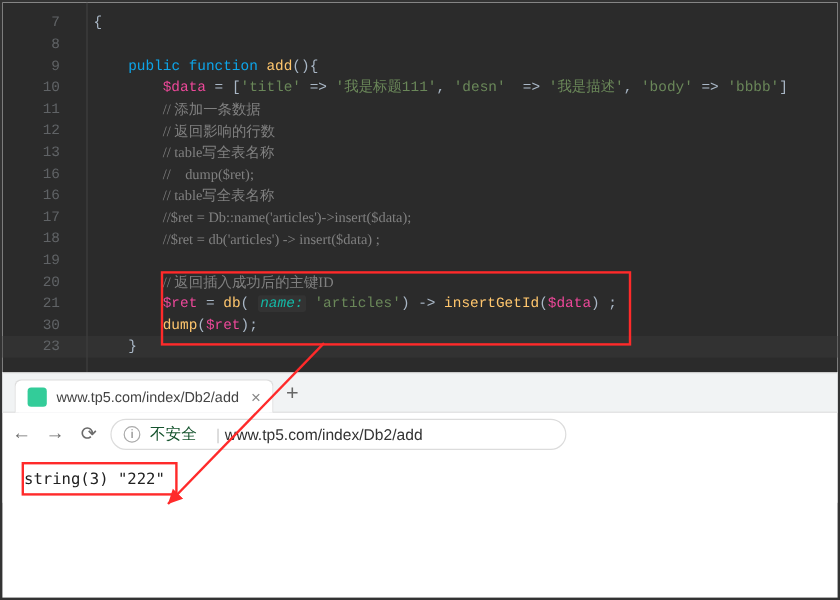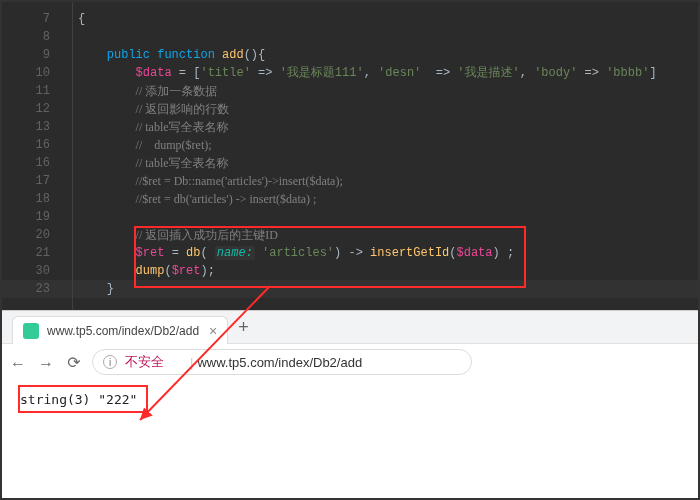--- a/index.html
+++ b/index.html
@@ -27,21 +27,21 @@
   .tabbar { display: flex; align-items: center; height: 34px; background: #f1f3f4; border-top: 1px solid #ccc; border-bottom: 1px solid #e0e0e0; padding-left: 10px; font-family: Arial, sans-serif; }
   .tab { display: flex; align-items: center; height: 28px; background: #fff; border-radius: 6px 6px 0 0; padding: 0 10px; font-size: 12px; color: #444; border: 1px solid #ddd; border-bottom: none; margin-top: 6px; }
   .favicon { width: 16px; height: 16px; background: #3c9; border-radius: 3px; margin-right: 8px; }
   .tab-close { margin-left: 10px; color: #888; cursor: pointer; font-size: 14px; }
   .newtab { margin-left: 10px; font-size: 18px; color: #666; cursor: pointer; }
 
   .addrbar { display: flex; align-items: center; height: 36px; padding: 0 6px; gap: 8px; font-family: Arial, sans-serif; }
   .nav-ico { width: 20px; text-align: center; color: #6b6b6b; font-size: 16px; cursor: pointer; }
   .omnibox { flex: 1; height: 26px; border: 1px solid #dcdcdc; border-radius: 14px; display: flex; align-items: center; padding: 0 10px; font-size: 13px; color: #555; max-width: 380px; }
   .omnibox .info-ico { margin-right: 8px; color: #777; font-size: 14px; border: 1px solid #aaa; border-radius: 50%; width: 14px; height: 14px; display: inline-flex; align-items: center; justify-content: center; font-size: 10px; }
-  .omnibox .warn { color: #be185d; margin-right: 22px; }
+  .omnibox .warn { color: #14532d; margin-right: 12px; }
   .omnibox .sep { color: #ccc; margin: 0 4px; }
   .omnibox .url { color: #333; }
 
   .page { padding: 12px 18px; font-family: Consolas, monospace; font-size: 13px; color: #222; position: relative; }
   .redbox2 { position: absolute; left: 16px; top: 5px; width: 130px; height: 28px; pointer-events: none; }
 
   .arrow-svg { position: absolute; left: 130px; top: 280px; pointer-events: none; }
 </style>
 </head>
 <body>

